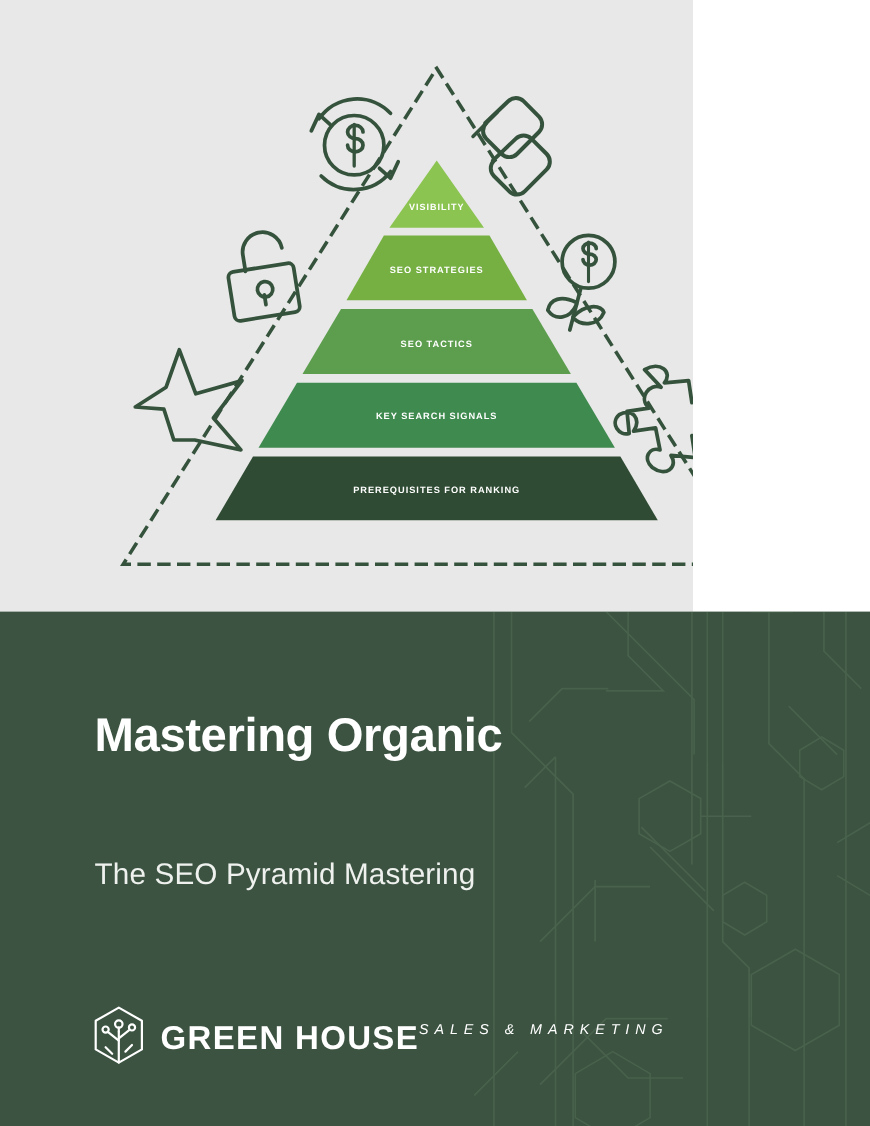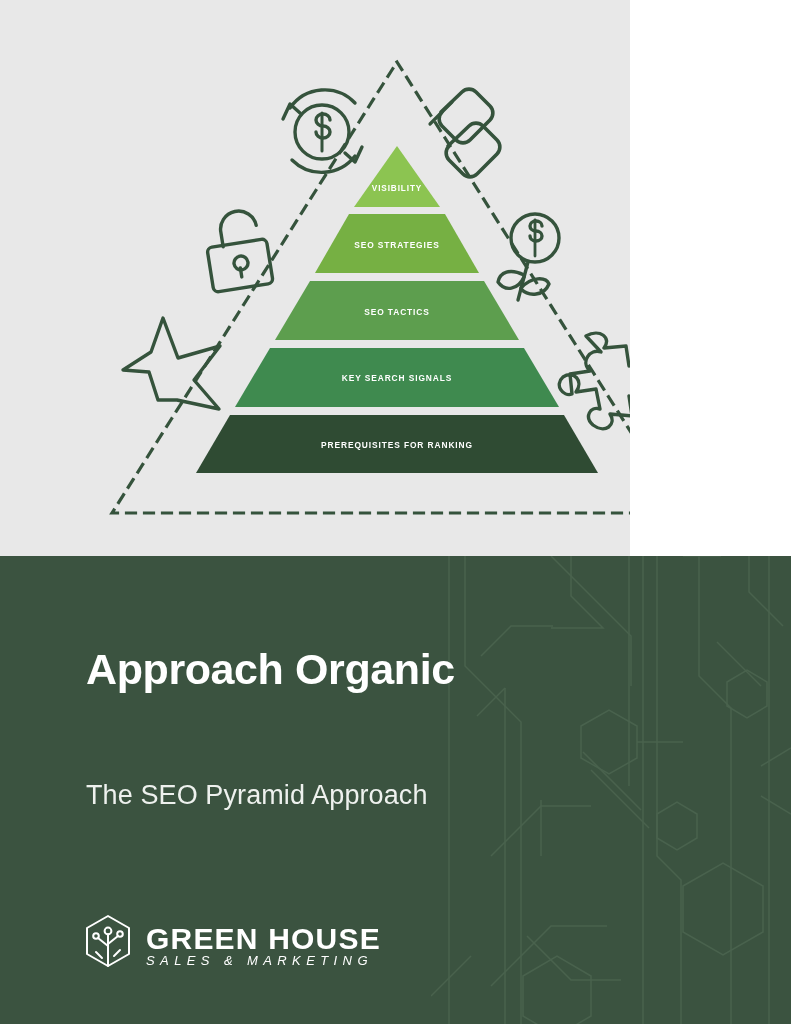--- a/index.html
+++ b/index.html
@@ -63,21 +63,21 @@
     margin:0;
   }
 
   
   .logo{
     position:absolute;left:84px;top:358px;
     display:flex;align-items:center;gap:14px;
   }
   .logo-mark{width:48px;height:62px;flex:0 0 auto;}
   .logo-mark svg{display:block;}
-  .logo-text{display:flex;flex-direction:column;justify-content:flex-end;}
+  .logo-text{display:flex;flex-direction:row;justify-content:flex-end;}
   .logo-main{
     color:#ffffff;font-weight:700;font-size:30px;
     letter-spacing:1.2px;line-height:1.05;
   }
   .logo-sub{
     color:#ffffff;font-weight:400;font-size:13px;
     letter-spacing:5.4px;line-height:1;font-style:italic;
   }
 </style>
 </head>
@@ -220,24 +220,24 @@
           <path d="M 330 240 L 360 258"></path>
           <path d="M 206 186 L 252 186"></path>
           <path d="M 110 244 L 110 300"></path>
           <path d="M 74 132 L 74 468"></path>
         </g>
       </svg>
     </div>
 
     <div class="cover-inner">
       <h1 class="title">
-        <span class="tl">Approach Organic</span>
+        <span class="tl">Mastering Organic</span>
       </h1>
 
-      <p class="subtitle">The SEO Pyramid Approach</p>
+      <p class="subtitle">The SEO Pyramid Mastering</p>
 
       <div class="logo">
         <span class="logo-mark">
           <svg viewBox="0 0 48 62" xmlns="http://www.w3.org/2000/svg">
             <g fill="none" stroke="#ffffff" stroke-width="2" stroke-linejoin="round" stroke-linecap="round">
               <path d="M 24 2 L 45 14 L 45 40 L 24 52 L 3 40 L 3 14 Z"></path>
               <path d="M 24 52 L 24 24"></path>
               <path d="M 24 32 L 14 24"></path>
               <path d="M 24 30 L 34 22"></path>
               <path d="M 24 24 L 24 20"></path>

